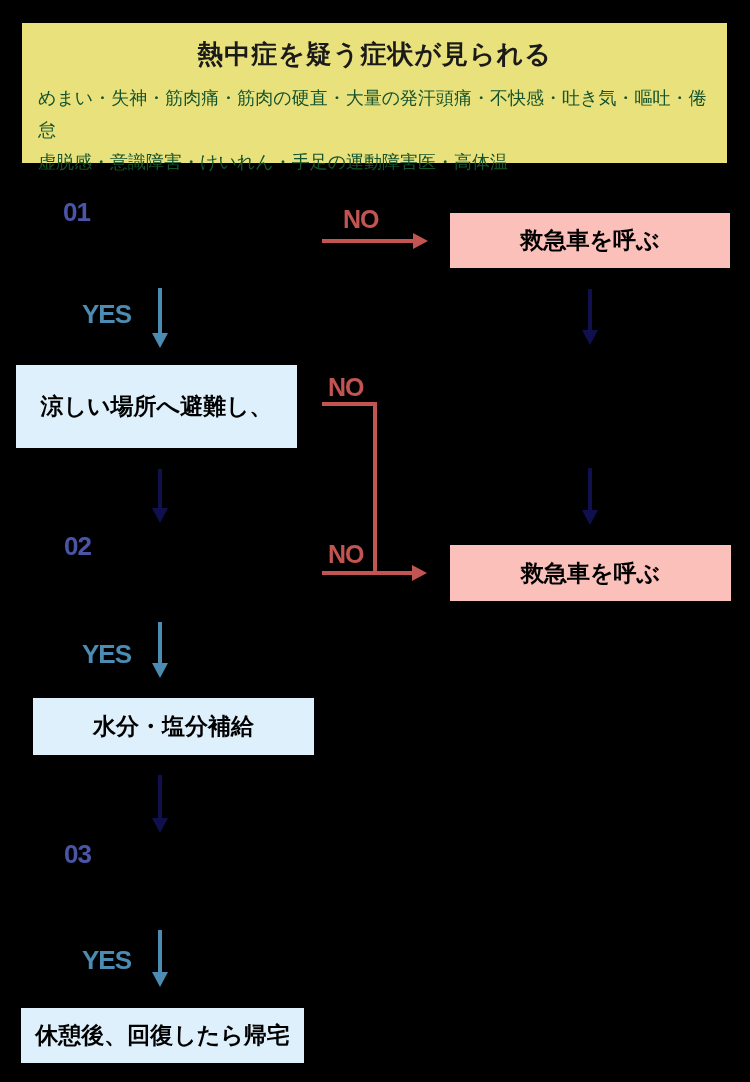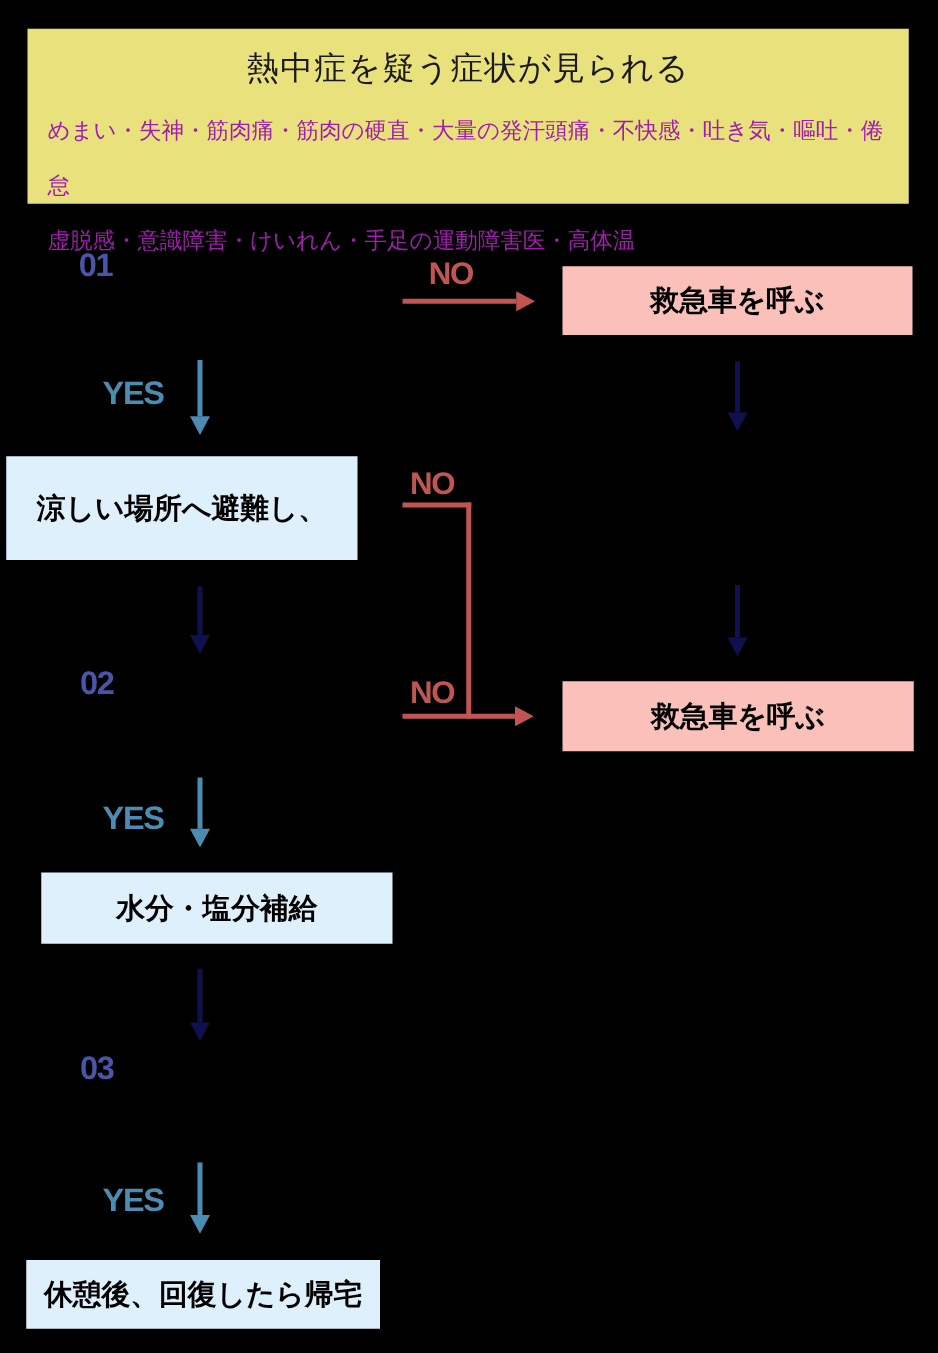--- a/index.html
+++ b/index.html
@@ -18,25 +18,25 @@
     position:relative;width:750px;height:1082px;background:var(--background);
     font-family:"Liberation Sans","DejaVu Sans",sans-serif;overflow:hidden;
   }
   
   .header{
     position:absolute;left:22px;top:23px;width:705px;height:140px;
     background:var(--header-bg);color:var(--box-text);box-sizing:border-box;
     padding:14px 16px 0 16px;
   }
   .header-title{
-    text-align:center;font-size:26px;font-weight:normal;letter-spacing:1px;
+    text-align:center;font-size:26px;font-weight:bold;letter-spacing:1px;
     margin-bottom:10px;color:#1a1a1a;
   }
   .header-line{
-    font-size:18px;line-height:44px;color:#a21caf;letter-spacing:0px;
+    font-size:18px;line-height:32px;color:#14532d;letter-spacing:0px;
   }
   
   .step-label{
     position:absolute;font-size:26px;font-weight:bold;color:var(--step-label);
     letter-spacing:-1px;line-height:1;margin-left:44px;
   }
   
   .yes-label{
     position:absolute;font-size:26px;font-weight:bold;color:var(--yes-blue);
     letter-spacing:-1px;line-height:1;
@@ -140,21 +140,21 @@
       <div class="head"></div>
   </div>
 
   <div class="box pink" style="left:450px;top:213px;width:280px;height:55px;">
     <span>救急車を呼ぶ</span>
   </div>
   <div class="box pink" style="left:450px;top:545px;width:281px;height:56px;">
     <span>救急車を呼ぶ</span>
   </div>
 
-  <div class="box blue" style="left:5px;top:365px;width:281px;height:83px;">
+  <div class="box blue" style="left:16px;top:365px;width:281px;height:83px;">
     <span>
       <span>涼しい場所へ避難し、</span><br>
     </span>
   </div>
   <div class="box blue" style="left:21px;top:698px;width:281px;height:57px;margin-left:12px;">
     <span>水分・塩分補給</span>
   </div>
   <div class="box blue" style="left:21px;top:1008px;width:283px;height:55px;">
     <span>休憩後、回復したら帰宅</span>
   </div>

